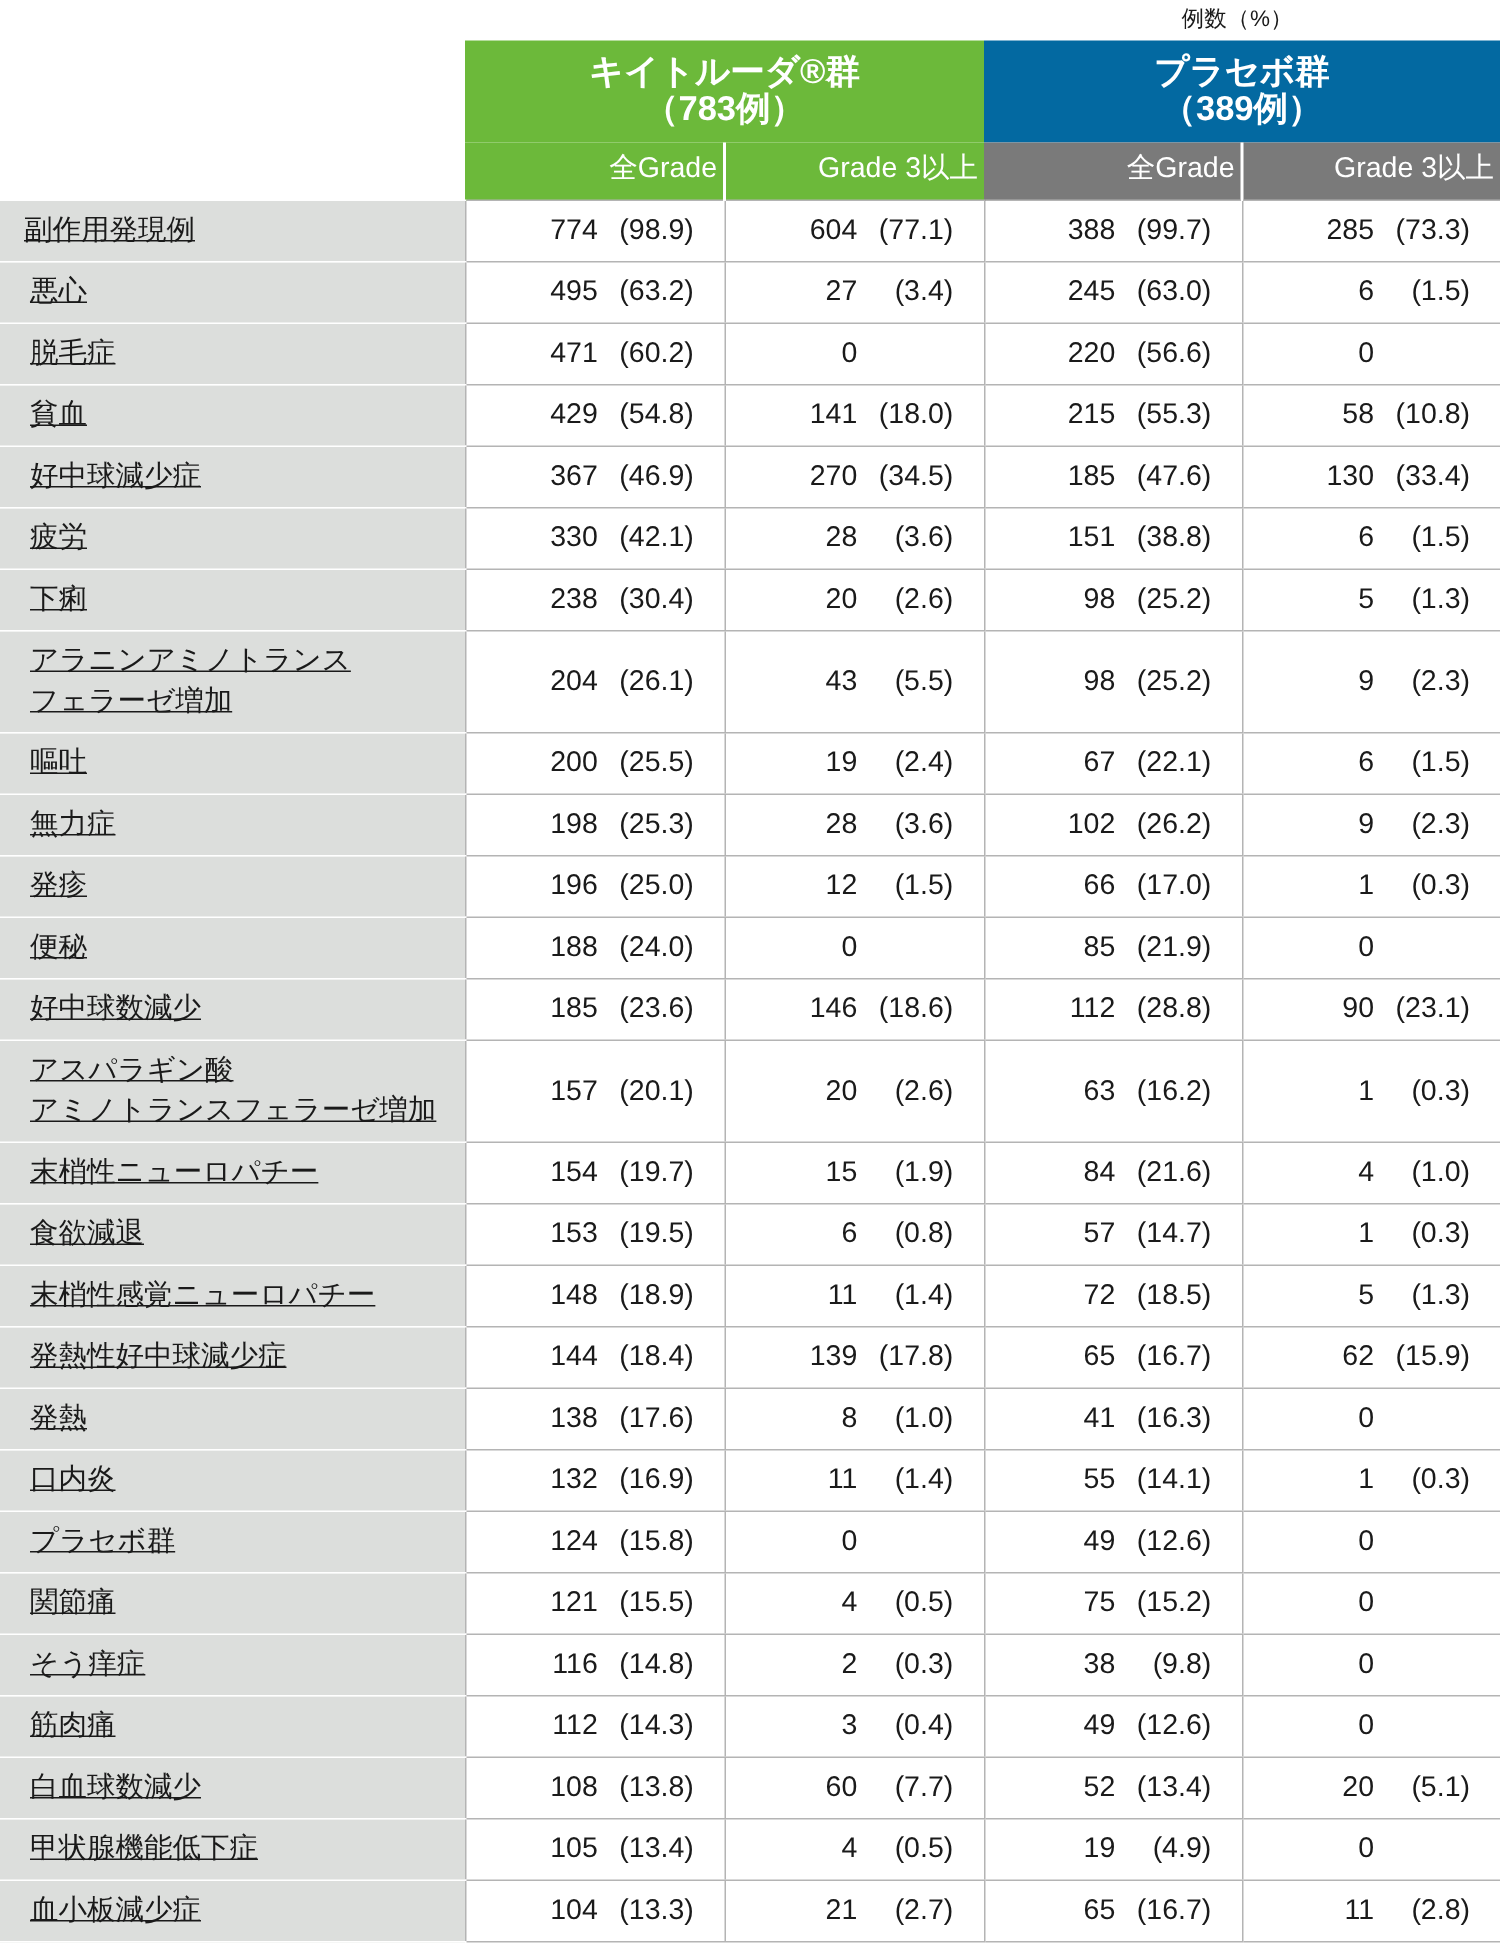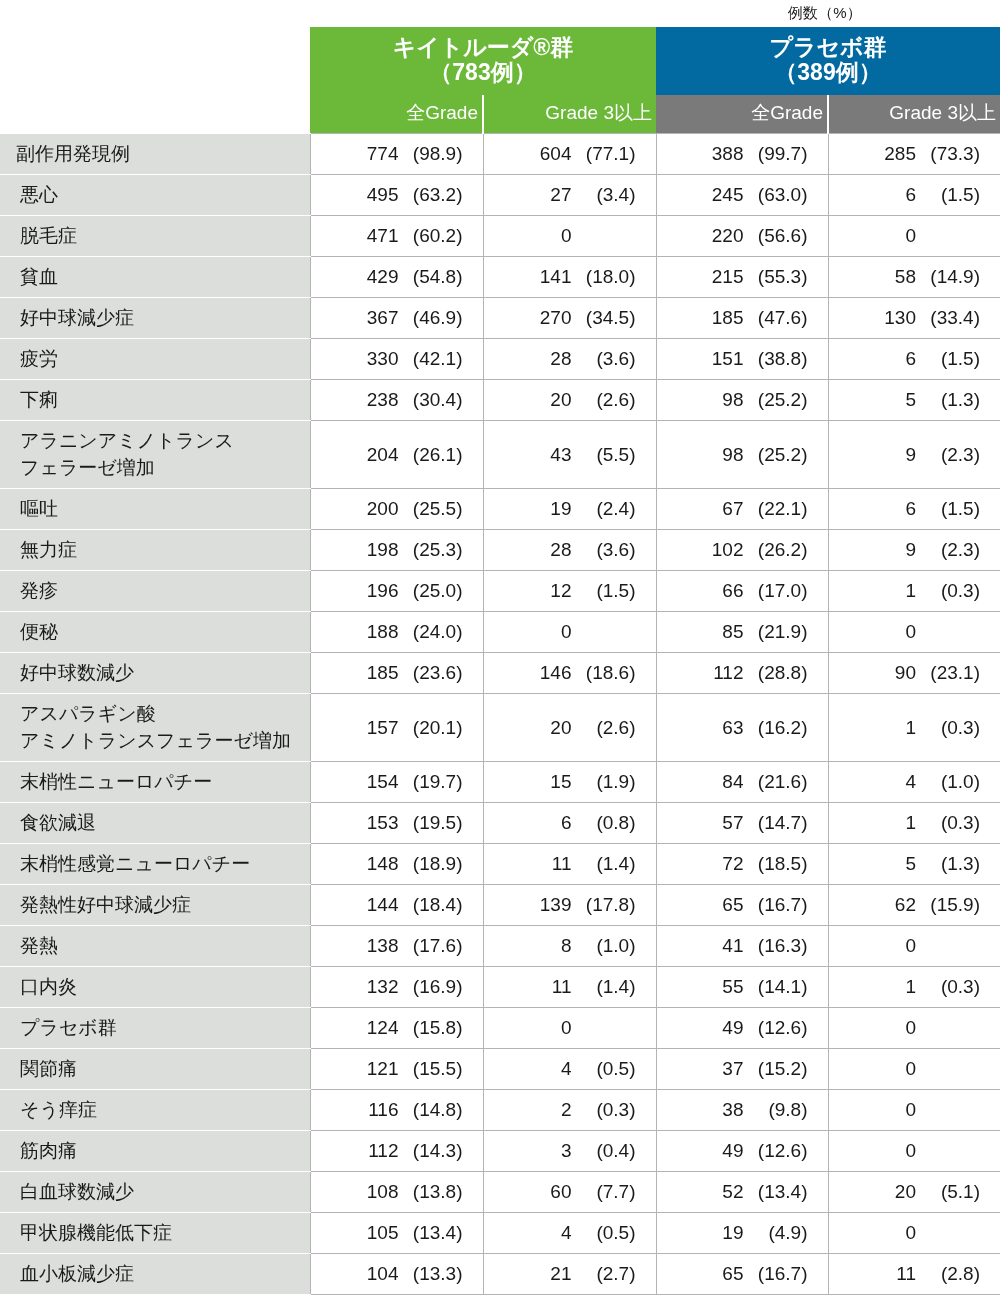--- a/index.html
+++ b/index.html
@@ -118,21 +118,21 @@
   }
   .pct {
     display: inline-block;
     text-align: right;
     min-width: 62px;
     padding-left: 2px;
   }
   .pct.empty { min-width: 62px; }
 
   
-  td.name { box-shadow: inset 0 0 0 0 transparent; }
+  td.name { box-shadow: inset 0 0 0 0 transparent; text-decoration: underline; }
 
   tbody tr:first-child td.name { border-top: 1px solid #ffffff; }
 
   
   table.ae-table tbody tr:last-child td.name { border-bottom: 1px solid #ffffff; }
 </style>
 </head>
 <body>
 
 <div class="page">
@@ -186,21 +186,21 @@
           <td class="val"><span class="num">471</span><span class="pct">(60.2)</span></td>
           <td class="val"><span class="num">0</span><span class="pct empty"></span></td>
           <td class="val"><span class="num">220</span><span class="pct">(56.6)</span></td>
           <td class="val"><span class="num">0</span><span class="pct empty"></span></td>
         </tr>
         <tr>
           <td class="name indent">貧血</td>
           <td class="val"><span class="num">429</span><span class="pct">(54.8)</span></td>
           <td class="val"><span class="num">141</span><span class="pct">(18.0)</span></td>
           <td class="val"><span class="num">215</span><span class="pct">(55.3)</span></td>
-          <td class="val"><span class="num">58</span><span class="pct">(14.9)</span></td>
+          <td class="val"><span class="num">58</span><span class="pct">(10.8)</span></td>
         </tr>
         <tr>
           <td class="name indent">好中球減少症</td>
           <td class="val"><span class="num">367</span><span class="pct">(46.9)</span></td>
           <td class="val"><span class="num">270</span><span class="pct">(34.5)</span></td>
           <td class="val"><span class="num">185</span><span class="pct">(47.6)</span></td>
           <td class="val"><span class="num">130</span><span class="pct">(33.4)</span></td>
         </tr>
         <tr>
           <td class="name indent">疲労</td>
@@ -313,21 +313,21 @@
           <td class="name indent">プラセボ群</td>
           <td class="val"><span class="num">124</span><span class="pct">(15.8)</span></td>
           <td class="val"><span class="num">0</span><span class="pct empty"></span></td>
           <td class="val"><span class="num">49</span><span class="pct">(12.6)</span></td>
           <td class="val"><span class="num">0</span><span class="pct empty"></span></td>
         </tr>
         <tr>
           <td class="name indent">関節痛</td>
           <td class="val"><span class="num">121</span><span class="pct">(15.5)</span></td>
           <td class="val"><span class="num">4</span><span class="pct">(0.5)</span></td>
-          <td class="val"><span class="num">37</span><span class="pct">(15.2)</span></td>
+          <td class="val"><span class="num">75</span><span class="pct">(15.2)</span></td>
           <td class="val"><span class="num">0</span><span class="pct empty"></span></td>
         </tr>
         <tr>
           <td class="name indent">そう痒症</td>
           <td class="val"><span class="num">116</span><span class="pct">(14.8)</span></td>
           <td class="val"><span class="num">2</span><span class="pct">(0.3)</span></td>
           <td class="val"><span class="num">38</span><span class="pct">(9.8)</span></td>
           <td class="val"><span class="num">0</span><span class="pct empty"></span></td>
         </tr>
         <tr>

